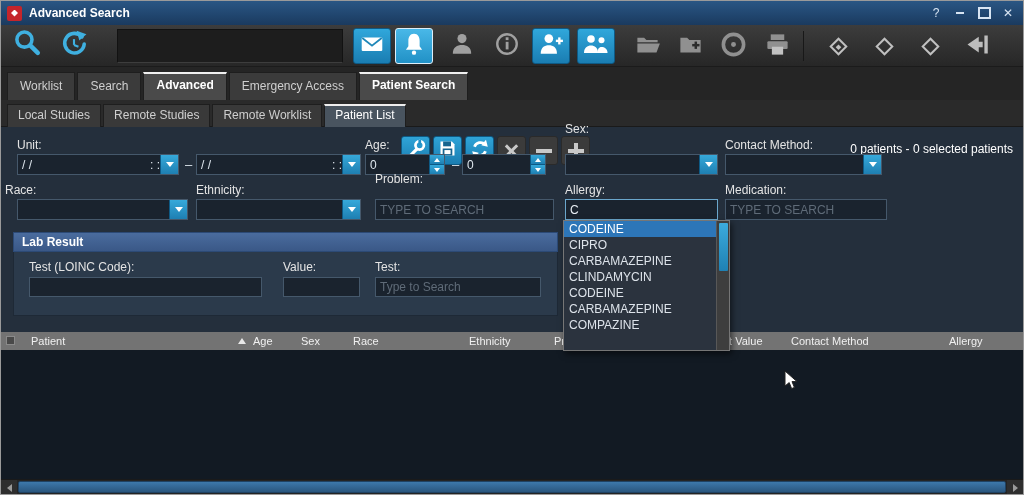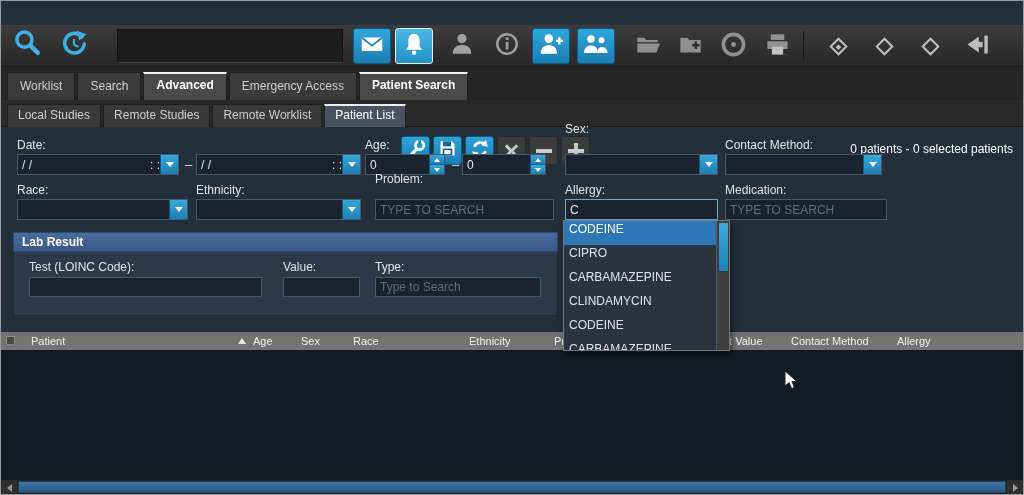--- a/index.html
+++ b/index.html
@@ -87,21 +87,21 @@
   .th { position:absolute; top:0; height:18px; line-height:18px; color:#f0f0f0; font-size:11px; white-space:nowrap; }
   .sort-asc { position:absolute; left:237px; top:6px; width:0; height:0;
     border-left:4px solid transparent; border-right:4px solid transparent; border-bottom:6px solid #e8e8e8; }
   .row-icon { position:absolute; left:5px; top:4px; width:9px; height:9px; border:1px solid #8a8a8a; background:#494949; }
   .tbody { position:absolute; left:0; top:349px; width:100%; height:129px; background:#121a23; }
 
   
   .dropdown { position:absolute; left:562px; top:219px; width:167px; height:131px; background:#2b333e;
     border:1px solid #767676; z-index:60; box-shadow:2px 3px 6px rgba(0,0,0,.55); }
   .dd-list { position:absolute; left:0; top:0; right:13px; bottom:0; overflow:hidden; }
-  .dd-item { height:24px; line-height:16px; padding-left:5px; color:#dde3ea; font-size:12px; white-space:nowrap; }
+  .dd-item { height:16px; line-height:16px; padding-left:5px; color:#dde3ea; font-size:12px; white-space:nowrap; }
   .dd-item.selected { background:#2d76b8; color:#fff; }
   .dd-scroll { position:absolute; right:0; top:0; width:13px; height:100%; background:#3e3e3e; border-left:1px solid #585858; }
   .dd-thumb { position:absolute; left:1.5px; top:2px; width:9px; height:48px;
     background:linear-gradient(180deg,#3cabdc,#1f81b4); border-radius:1px; }
 
   
   .hscroll { position:absolute; left:0; top:478px; width:100%; height:15px; background:#242424; border-top:1px solid #1a1a1a; }
   .hs-btn { position:absolute; top:0; width:16px; height:15px; background:#2e2e2e; display:flex; align-items:center; justify-content:center; }
   .hs-btn.left { left:0; } .hs-btn.right { right:0; }
   .hs-btn.left::after { content:""; border-top:4px solid transparent; border-bottom:4px solid transparent; border-right:5px solid #9a9a9a; }
@@ -109,20 +109,30 @@
   .hs-thumb { position:absolute; left:17px; right:17px; top:1px; height:12px;
     background:linear-gradient(180deg,#3d78ab,#2a567e); border:1px solid #1f4263; border-radius:2px; }
 
   .cursor { position:absolute; left:783px; top:369px; z-index:100; }
 </style>
 </head>
 <body>
 
 <div class="window">
 
+  <div class="titlebar">
+    <div class="app-icon"></div>
+    <span class="title">Advanced Search</span>
+    <div class="win-controls">
+      <span class="win-btn">?</span>
+      <span class="win-btn minimize"></span>
+      <span class="win-btn restore"></span>
+      <span class="win-btn">✕</span>
+    </div>
+  </div>
 
   <div class="toolbar">
     <div class="tbtn" style="left:8px">
       <span><svg width="32" height="32" viewBox="0 0 36 36">
             <circle cx="14" cy="13" r="8.5" fill="none" stroke="#3fb0e0" stroke-width="4"></circle>
             <line x1="20.5" y1="19.5" x2="29" y2="28" stroke="#3fb0e0" stroke-width="5" stroke-linecap="round"></line>
           </svg></span>
     </div>
     <div class="tbtn" style="left:54px">
       <span><svg width="32" height="32" viewBox="0 0 36 36">
@@ -259,21 +269,21 @@
     </div>
     <span class="status">0 patients - 0 selected patients</span>
   </div>
 
   <div class="tabrow2">
     <div class="tabstrip2">
       <span class="tab2">Local Studies</span><span class="tab2">Remote Studies</span><span class="tab2">Remote Worklist</span><span class="tab2 active">Patient List</span>
     </div>
   </div>
 
-  <span class="lbl" style="left:16px;top:137px">Date:</span>
+  <span class="lbl" style="left:16px;top:137px">Unit:</span>
   <div class="field" style="left:16px;top:153px;width:162px">
     <span class="val">/ /</span>
     <span class="val2">: :</span>
     <span class="dd-btn"></span>
   </div>
   <span class="dash" style="left:184px;top:156px">–</span>
   <div class="field" style="left:195px;top:153px;width:165px">
     <span class="val">/ /</span>
     <span class="val2">: :</span>
     <span class="dd-btn"></span>
@@ -301,21 +311,21 @@
     <span class="val"></span>
     <span class="dd-btn"></span>
   </div>
 
   <span class="lbl" style="left:724px;top:137px">Contact Method:</span>
   <div class="field" style="left:724px;top:153px;width:157px">
     <span class="val"></span>
     <span class="dd-btn"></span>
   </div>
 
-  <span class="lbl" style="left:16px;top:182px">Race:</span>
+  <span class="lbl" style="left:4px;top:182px">Race:</span>
   <div class="field" style="left:16px;top:198px;width:171px">
     <span class="val"></span>
     <span class="dd-btn"></span>
   </div>
 
   <span class="lbl" style="left:195px;top:182px">Ethnicity:</span>
   <div class="field" style="left:195px;top:198px;width:165px">
     <span class="val"></span>
     <span class="dd-btn"></span>
   </div>
@@ -328,35 +338,35 @@
 
   <span class="lbl" style="left:724px;top:182px">Medication:</span>
   <input class="tinput" style="left: 724px; top: 198px; width: 162px;" placeholder="TYPE TO SEARCH">
 
   <div class="lab-header">Lab Result</div>
   <div class="lab-panel"></div>
   <span class="lbl" style="left:28px;top:259px">Test (LOINC Code):</span>
   <input class="tinput" style="left: 28px; top: 276px; width: 233px; height: 20px;">
   <span class="lbl" style="left:282px;top:259px">Value:</span>
   <input class="tinput" style="left: 282px; top: 276px; width: 77px; height: 20px;">
-  <span class="lbl" style="left:374px;top:259px">Type:</span>
+  <span class="lbl" style="left:374px;top:259px">Test:</span>
   <input class="tinput" style="left: 374px; top: 276px; width: 166px; height: 20px;" placeholder="Type to Search">
 
   <div class="thead">
     <span class="row-icon"></span>
     <span class="th" style="left:30px">Patient</span>
     <span class="sort-asc"></span>
     <span class="th" style="left:252px">Age</span>
     <span class="th" style="left:300px">Sex</span>
     <span class="th" style="left:352px">Race</span>
     <span class="th" style="left:468px">Ethnicity</span>
     <span class="th" style="left:553px">Problem</span>
     <span class="th" style="left:700px">Result Value</span>
     <span class="th" style="left:790px">Contact Method</span>
-    <span class="th" style="left:896px">Allergy</span>
+    <span class="th" style="left:948px">Allergy</span>
   </div>
 
   <div class="tbody"></div>
 
   <div class="dropdown">
     <div class="dd-list">
       <div class="dd-item selected">CODEINE</div>
       <div class="dd-item">CIPRO</div>
       <div class="dd-item">CARBAMAZEPINE</div>
       <div class="dd-item">CLINDAMYCIN</div>

